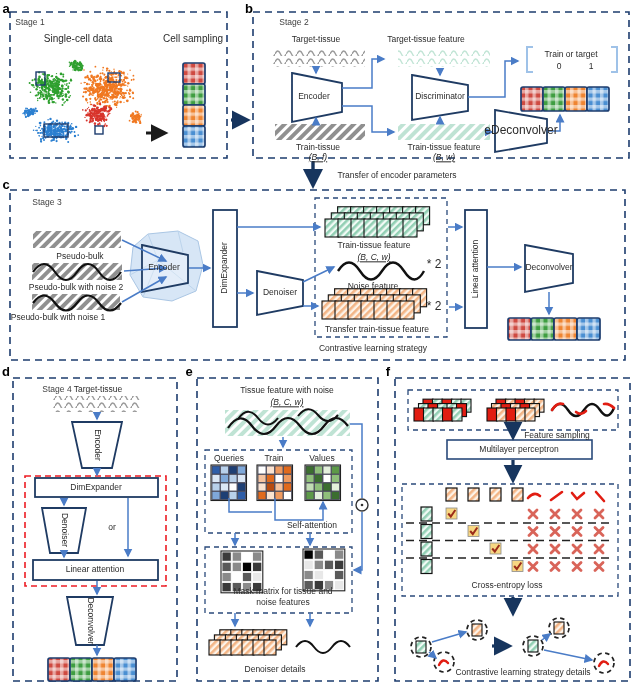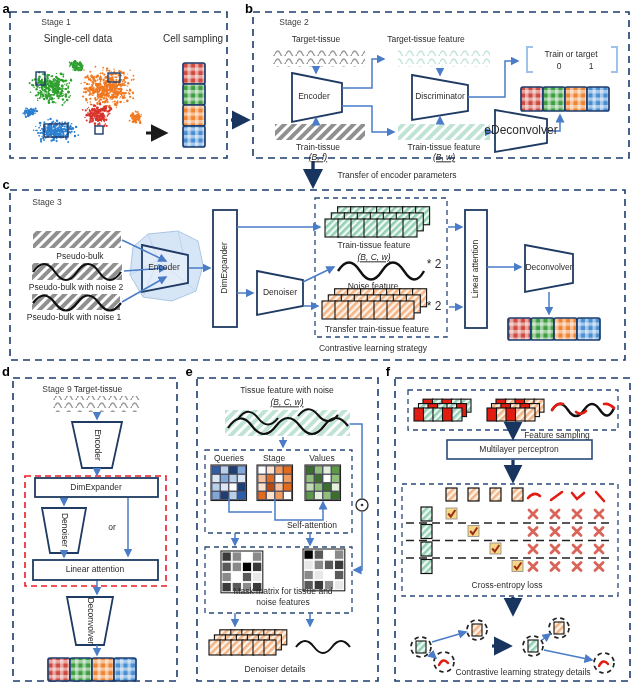--- a/index.html
+++ b/index.html
@@ -1935,21 +1935,21 @@
   </g>
 </svg>
 
 <div class="plet" style="left:6px;top:8px">a</div>
 <div class="plet" style="left:249px;top:8px">b</div>
 <div class="plet" style="left:6px;top:184px">c</div>
 <div class="plet" style="left:6px;top:371px">d</div>
 <div class="plet" style="left:189px;top:371px">e</div>
 <div class="plet" style="left:388px;top:371px">f</div>
 
-<div class="lbl gray" style="left:56px;top:23px">Stage 1</div>
+<div class="lbl gray" style="left:30px;top:23px">Stage 1</div>
 <div class="lbl big" style="left:78px;top:38px">Single-cell data</div>
 <div class="lbl big" style="left:193px;top:38px">Cell sampling</div>
 
 <div class="lbl gray" style="left:294px;top:23px">Stage 2</div>
 <div class="lbl" style="left:316px;top:40px">Target-tissue</div>
 <div class="lbl" style="left:426px;top:40px">Target-tissue feature</div>
 <div class="lbl" style="left:314px;top:97px">Encoder</div>
 <div class="lbl" style="left:440px;top:97px">Discriminator</div>
 <div class="lbl" style="left:571px;top:55px">Train or target</div>
 <div class="lbl" style="left:559px;top:67px">0</div>
@@ -1957,47 +1957,47 @@
 <div class="lbl" style="left:318px;top:148px">Train-tissue</div>
 <div class="lbl it" style="left:318px;top:158px">(B, f)</div>
 <div class="lbl" style="left:444px;top:148px">Train-tissue feature</div>
 <div class="lbl it" style="left:444px;top:158px">(B, w)</div>
 <div class="lbl sm" style="left:521px;top:131px">eDeconvolver</div>
 <div class="lbl" style="left:397px;top:176px">Transfer of encoder parameters</div>
 
 <div class="lbl gray" style="left:47px;top:203px">Stage 3</div>
 <div class="lbl" style="left:80px;top:257px">Pseudo-bulk</div>
 <div class="lbl" style="left:76px;top:288px">Pseudo-bulk with noise 2</div>
-<div class="lbl" style="left:74px;top:318px">Pseudo-bulk with noise 1</div>
+<div class="lbl" style="left:58px;top:318px">Pseudo-bulk with noise 1</div>
 <div class="lbl" style="left:164px;top:268px">Encoder</div>
 <div class="lbl v" style="left:225px;top:268px">DimExpander</div>
 <div class="lbl" style="left:280px;top:293px">Denoiser</div>
 <div class="lbl" style="left:374px;top:246px">Train-tissue feature</div>
 <div class="lbl it" style="left:374px;top:258px">(B, C, w)</div>
 <div class="lbl" style="left:373px;top:287px">Noise feature</div>
 <div class="lbl sm" style="left:434px;top:265px">* 2</div>
 <div class="lbl sm" style="left:434px;top:307px">* 2</div>
 <div class="lbl" style="left:377px;top:330px">Transfer train-tissue feature</div>
 <div class="lbl" style="left:373px;top:349px">Contrastive learning strategy</div>
 <div class="lbl v" style="left:476px;top:269px">Linear attention</div>
 <div class="lbl" style="left:549px;top:268px">Deconvolver</div>
 
-<div class="lbl gray" style="left:57px;top:390px">Stage 9</div>
+<div class="lbl gray" style="left:57px;top:390px">Stage 4</div>
 <div class="lbl" style="left:98px;top:390px">Target-tissue</div>
 <div class="lbl vd" style="left:97px;top:445px">Encoder</div>
 <div class="lbl" style="left:96px;top:488px">DimExpander</div>
 <div class="lbl vd" style="left:64px;top:530px">Denoiser</div>
 <div class="lbl" style="left:112px;top:528px">or</div>
 <div class="lbl" style="left:95px;top:570px">Linear attention</div>
 <div class="lbl vd" style="left:90px;top:621px">Deconvolver</div>
 
 <div class="lbl" style="left:287px;top:391px">Tissue feature with noise</div>
 <div class="lbl it" style="left:287px;top:403px">(B, C, w)</div>
 <div class="lbl" style="left:229px;top:459px">Queries</div>
-<div class="lbl" style="left:274px;top:459px">Stage</div>
+<div class="lbl" style="left:274px;top:459px">Train</div>
 <div class="lbl" style="left:322px;top:459px">Values</div>
 <div class="lbl" style="left:312px;top:526px">Self-attention</div>
 <div class="lbl" style="left:283px;top:592px">Mask matrix for tissue and</div>
 <div class="lbl" style="left:283px;top:603px">noise features</div>
 <div class="lbl" style="left:275px;top:670px">Denoiser details</div>
 
 <div class="lbl" style="left:557px;top:436px">Feature sampling</div>
 <div class="lbl" style="left:519px;top:450px">Multilayer perceptron</div>
 <div class="lbl" style="left:507px;top:586px">Cross-entropy loss</div>
 <div class="lbl" style="left:523px;top:673px">Contrastive learning strategy details</div>

